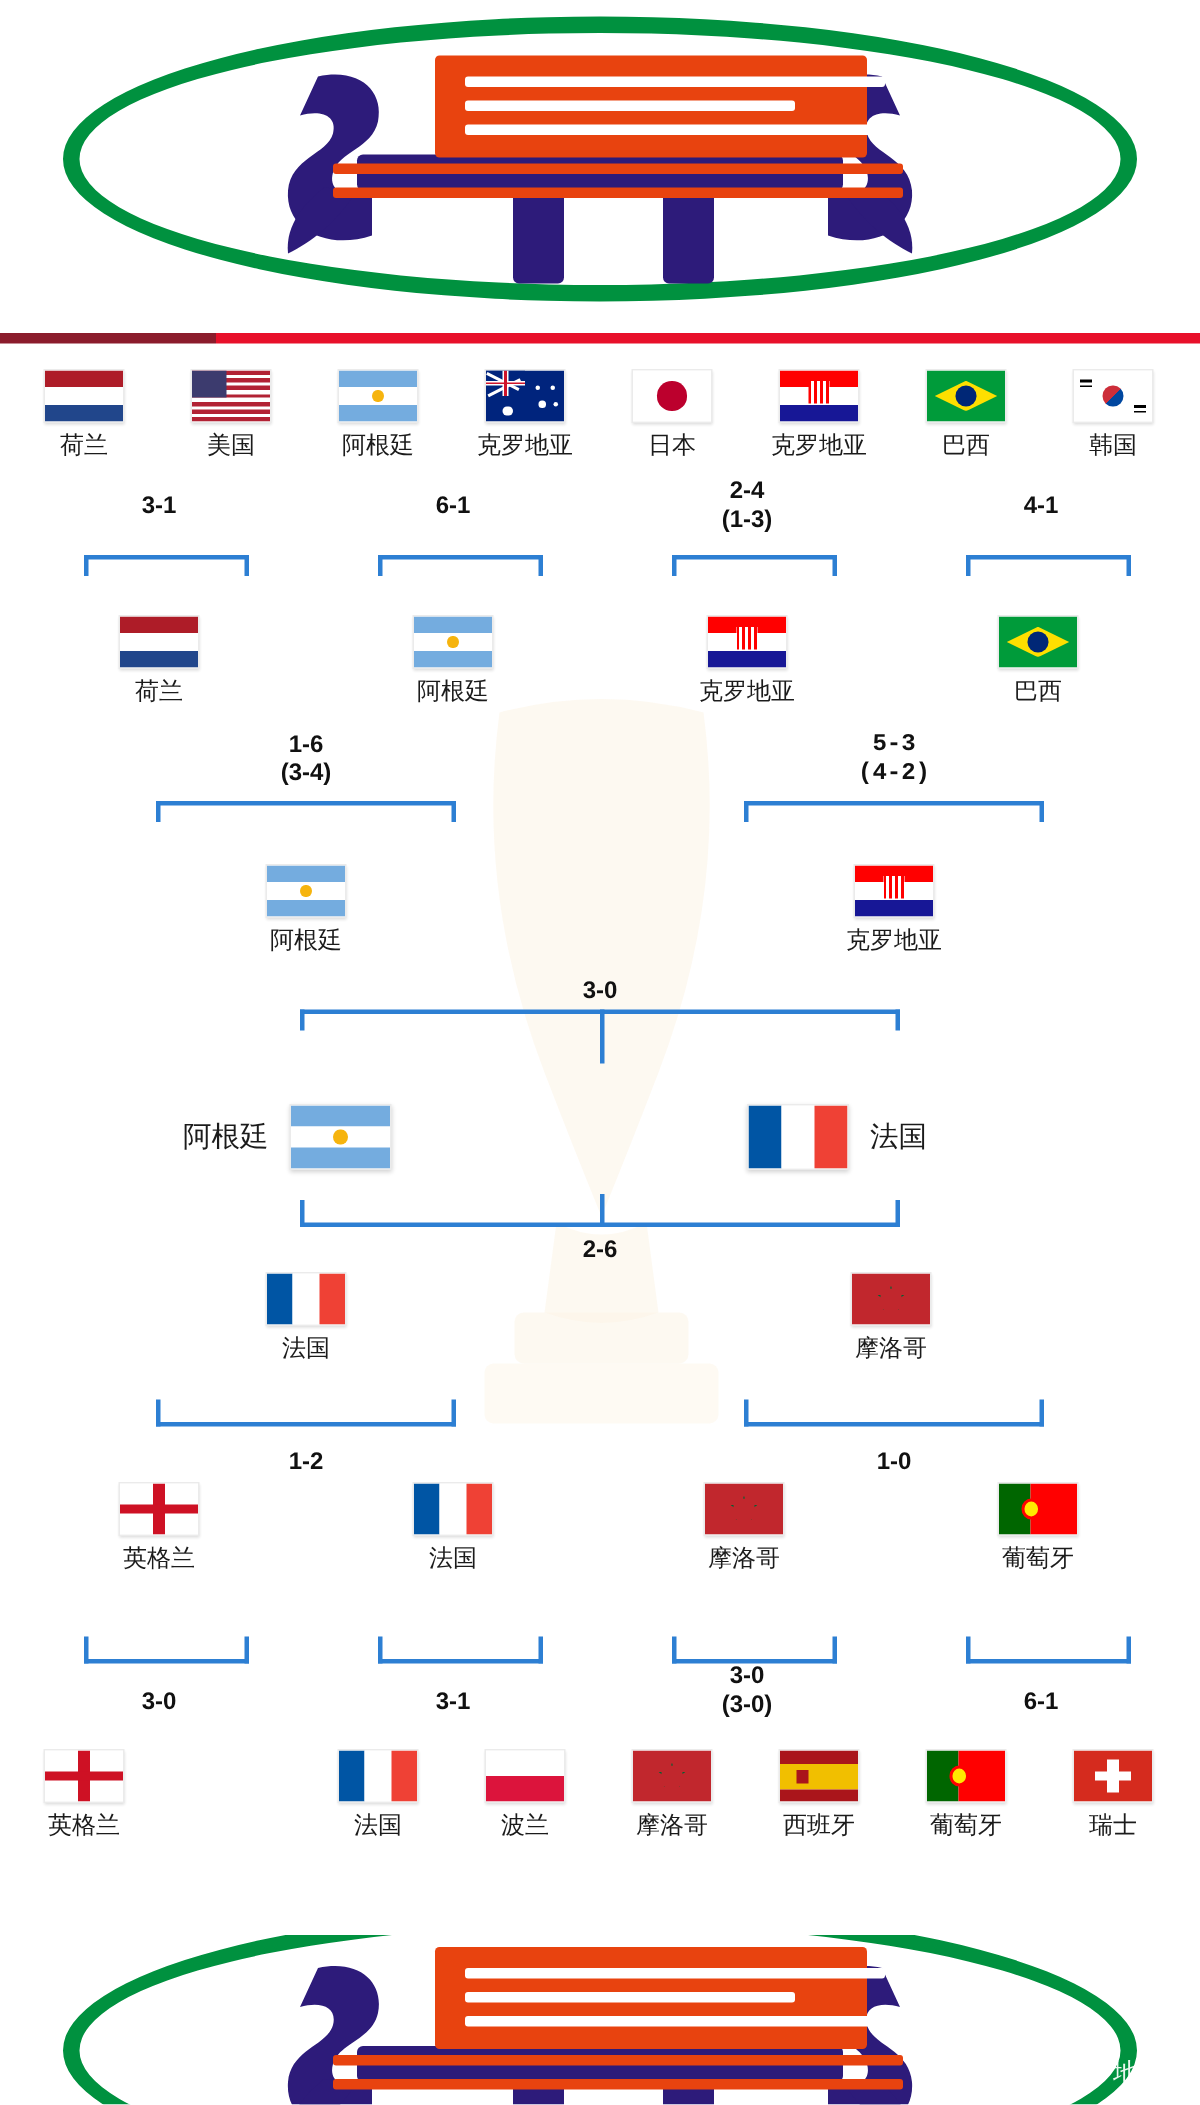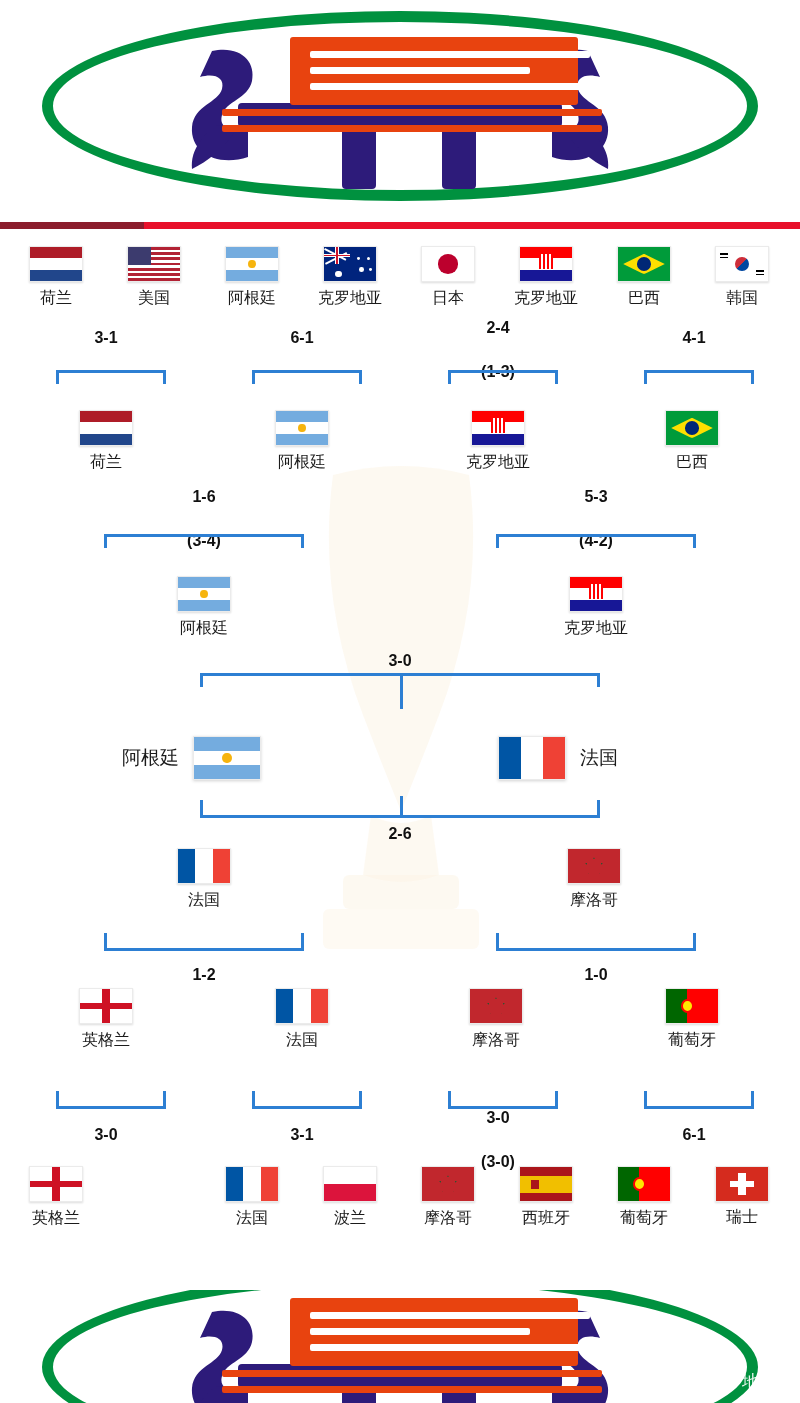--- a/index.html
+++ b/index.html
@@ -44,21 +44,21 @@
   .team { position:absolute; text-align:center; }
   .team .flag {
     width:54px; height:36px; margin:0 auto; display:block;
     border:1px solid rgba(0,0,0,.08);
     box-shadow:0 1px 2px rgba(0,0,0,.14);
     overflow:hidden; position:relative; background:#fff;
   }
   .team .name { margin-top:6px; font-size:16px; line-height:20px; color:#1b1b1b; white-space:nowrap; }
 
   .score { position:absolute; text-align:center; font-weight:bold; font-size:16px; line-height:19px; color:#111; white-space:nowrap; }
-  .score .pen { font-weight:bold;margin-top:25px; }
+  .score .pen { font-weight:bold; }
 
   .conn { position:absolute; border-color:#2d7fd3; border-style:solid; border-width:0; }
   .conn.bracket { border-top-width:3px; border-left-width:3px; border-right-width:3px; border-color:#2d7fd3; }
   .conn.drop { border-left-width:3px; }
 
   .final-label { position:absolute; left:0; width:800px; text-align:center; }
   .final-label .t { font-size:24px; color:#2b2b2b; letter-spacing:2px; }
   .final-label .d { font-size:13px; color:#9a9a9a; margin-top:4px; }
 
   .finalist { position:absolute; display:flex; align-items:center; gap:14px; }
@@ -272,21 +272,21 @@
           <span style="position:absolute;left:36%;top:30%;width:28%;height:42%;border-radius:50%;background:#002776"></span>
         </span>
     </div>
     <div class="name">巴西</div>
   </div>
 
   <div class="score" style="left:154px; top:487px; width:100px;">
     <div>1-6</div>
     <div class="pen">(3-4)</div>
   </div>
-  <div class="score" style="left:546px; top:487px; width:100px;">
+  <div class="score" style="left:546px; top:487px; width:100px;font-family:Liberation Mono, monospace;">
     <div>5-3</div>
     <div class="pen">(4-2)</div>
   </div>
 
   <div class="conn bracket" style="left:104px; top:534px; width:200px; height:14px;"></div>
   <div class="conn bracket" style="left:496px; top:534px; width:200px; height:14px;"></div>
 
   <div class="team" style="left:172px; top:576px; width:64px;">
     <div class="flag">
       <span class="f">

